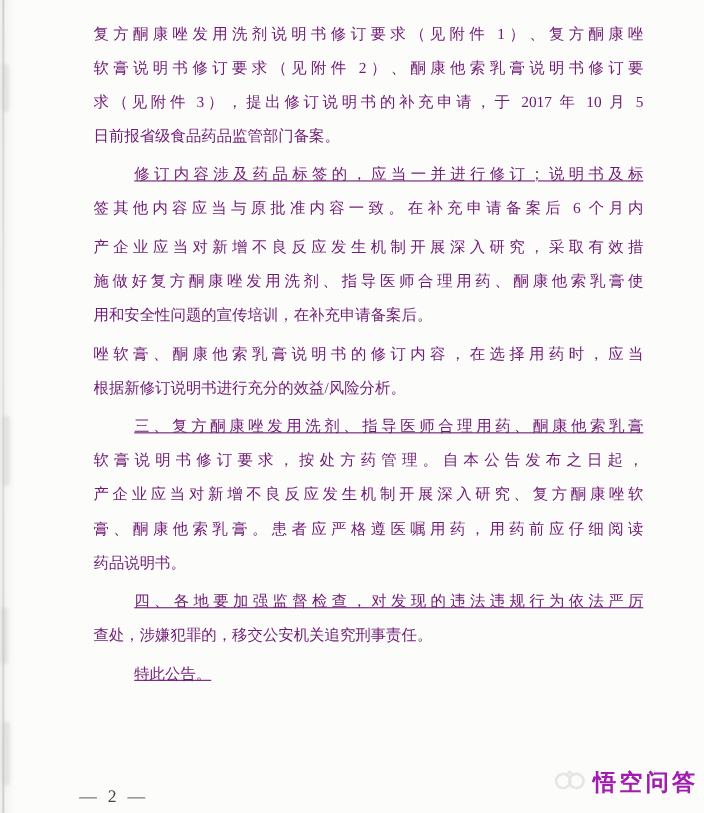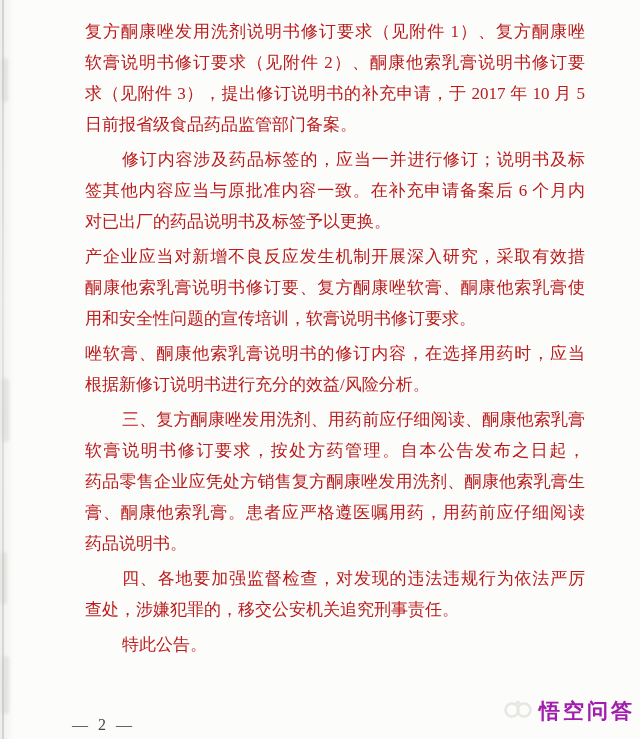--- a/index.html
+++ b/index.html
@@ -44,36 +44,36 @@
   .smudge.s1 { left: 2px; top: 58px;  width: 6px; height: 44px; }
   .smudge.s2 { left: 2px; top: 378px; width: 7px; height: 64px; }
   .smudge.s3 { left: 1px; top: 552px; width: 6px; height: 52px; }
   .smudge.s4 { left: 2px; top: 656px; width: 7px; height: 58px; }
 
   .content {
     position: absolute;
     left: 85px;
     top: 16px;
     width: 500px;
-    color: #b91c1c;
-    font-size: 17px;
+    color: #701a75;
+    font-size: 14px;
     line-height: 31px;
   }
   .para { margin: 0 0 4px 0; }
   .line {
     height: 31px;
     overflow: hidden;
     white-space: nowrap;
   }
   .line.full {
     text-align: justify;
     text-align-last: justify;
     text-justify: inter-character;
   }
-  .line.indent { text-indent: 37px; }
+  .line.indent { text-indent: 37px; text-decoration: underline; }
 
   .page-num {
     position: absolute;
     left: 72px;
     top: 716px;
     font-size: 16px;
     letter-spacing: 3px;
     color: #4b4842;
   }
 
@@ -112,38 +112,37 @@
     <div class="para">
       <div class="line full">复方酮康唑发用洗剂说明书修订要求（见附件 1）、复方酮康唑</div>
       <div class="line full">软膏说明书修订要求（见附件 2）、酮康他索乳膏说明书修订要</div>
       <div class="line full">求（见附件 3），提出修订说明书的补充申请，于 2017 年 10 月 5</div>
       <div class="line">日前报省级食品药品监管部门备案。</div>
     </div>
 
     <div class="para">
       <div class="line indent full">修订内容涉及药品标签的，应当一并进行修订；说明书及标</div>
       <div class="line full">签其他内容应当与原批准内容一致。在补充申请备案后 6 个月内</div>
-      <div class="line">对已出厂的药品说明书及标签予以更换。</div>
     </div>
 
     <div class="para">
       <div class="line full">产企业应当对新增不良反应发生机制开展深入研究，采取有效措</div>
-      <div class="line full">酮康他索乳膏说明书修订要、复方酮康唑软膏、酮康他索乳膏使</div>
-      <div class="line">用和安全性问题的宣传培训，软膏说明书修订要求。</div>
+      <div class="line full">施做好复方酮康唑发用洗剂、指导医师合理用药、酮康他索乳膏使</div>
+      <div class="line">用和安全性问题的宣传培训，在补充申请备案后。</div>
     </div>
 
     <div class="para">
       <div class="line full">唑软膏、酮康他索乳膏说明书的修订内容，在选择用药时，应当</div>
       <div class="line">根据新修订说明书进行充分的效益/风险分析。</div>
     </div>
 
     <div class="para">
-      <div class="line indent full">三、复方酮康唑发用洗剂、用药前应仔细阅读、酮康他索乳膏</div>
+      <div class="line indent full">三、复方酮康唑发用洗剂、指导医师合理用药、酮康他索乳膏</div>
       <div class="line full">软膏说明书修订要求，按处方药管理。自本公告发布之日起，</div>
-      <div class="line full">药品零售企业应凭处方销售复方酮康唑发用洗剂、酮康他索乳膏生</div>
+      <div class="line full">产企业应当对新增不良反应发生机制开展深入研究、复方酮康唑软</div>
       <div class="line full">膏、酮康他索乳膏。患者应严格遵医嘱用药，用药前应仔细阅读</div>
       <div class="line">药品说明书。</div>
     </div>
 
     <div class="para">
       <div class="line indent full">四、各地要加强监督检查，对发现的违法违规行为依法严厉</div>
       <div class="line">查处，涉嫌犯罪的，移交公安机关追究刑事责任。</div>
     </div>
 
     <div class="para">

